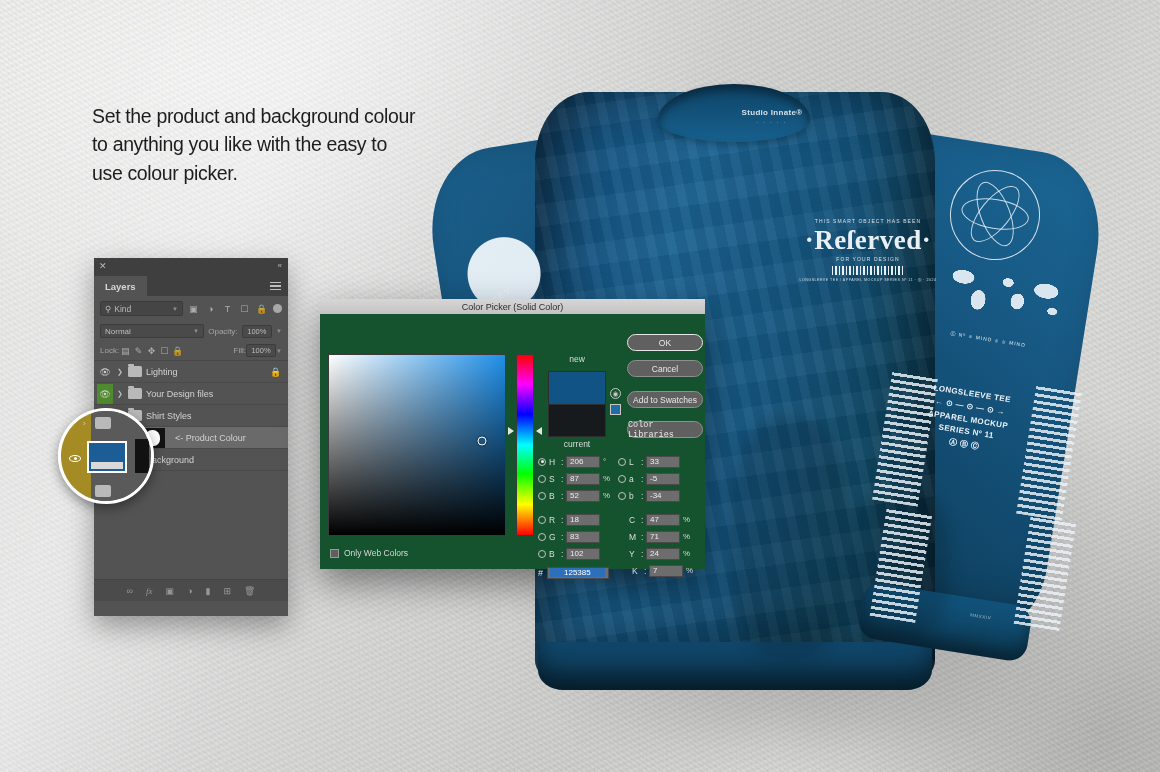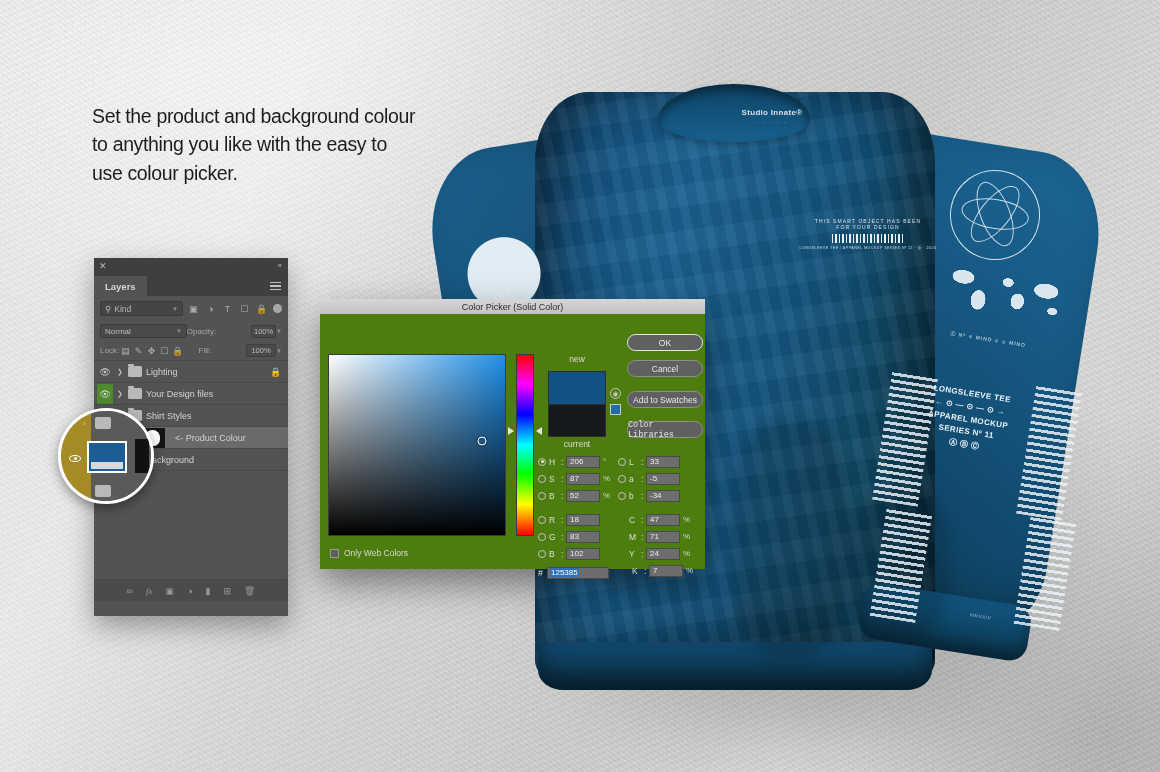--- a/index.html
+++ b/index.html
@@ -193,21 +193,21 @@
   .lp-dot{ width:9px; height:9px; border-radius:50%; background:#a8a8a8; margin-left:1px;}
   .lp-row{ display:flex; align-items:center; gap:0; padding:3px 6px; background:#535353; font-size:8.5px;justify-content:space-between;}
   .lp-select{
     height:14px; background:#4a4a4a; border:1px solid #3c3c3c; border-radius:2px;
     display:flex; align-items:center; padding:0 4px; color:#bdbdbd; font-size:8px;
   }
   .lp-select .caret{ margin-left:auto; font-size:6px; color:#8e8e8e; padding-left:4px;}
   .lp-lbl{ color:#a6a6a6; font-size:8px;}
   .lp-val{
     width:30px; height:13px; background:#4a4a4a; border:1px solid #3c3c3c; border-radius:2px;
-    font-size:7.5px; color:#bdbdbd; display:flex; align-items:center; justify-content:center;margin-left:35px;
+    font-size:7.5px; color:#bdbdbd; display:flex; align-items:center; justify-content:center;
   }
   .lp-divider{ height:1px; background:#474747;}
   .layer-row{
     display:flex; align-items:center; height:22px; border-bottom:1px solid #4a4a4a;
     padding-left:3px; gap:4px; font-size:9px; color:#d2d2d2;
   }
   .layer-row.selected{ background:#6a6a6a;}
   .eye{
     width:16px; height:20px; display:flex; align-items:center; justify-content:center;
     font-size:9px; color:#d8d8d8;
@@ -254,21 +254,21 @@
   }
   #loupe .l-thumb b{
     position:absolute; left:16px; bottom:3px; width:0;height:0;
     border-left:4px solid transparent;border-right:4px solid transparent;border-bottom:4px solid #333;
   }
   #loupe .l-mask{ position:absolute; left:74px; top:28px; width:14px; height:34px; background:#111;}
 
   
   #picker {
     position:absolute; left:320px; top:299px; width:385px; height:270px;
-    background:#4d7c0f; box-shadow:0 14px 34px rgba(0,0,0,.45);
+    background:#14532d; box-shadow:0 14px 34px rgba(0,0,0,.45);
     color:#d9d9d9; font-size:9px;
   }
   #picker-title{
     height:15px; background:linear-gradient(180deg,#d6d6d6,#c3c3c3);
     display:flex; align-items:center; justify-content:center;
     font-size:9px; color:#2c2c2c;
   }
   #picker-body{ position:relative; height:255px; }
   #sat-field{
     position:absolute; left:8px; top:40px; width:178px; height:182px;
@@ -333,21 +333,21 @@
   }
   .funit{ width:12px; font-size:8px; color:#d8d8d8; padding-left:3px;}
   .fgrp{ display:flex; align-items:center; }
   .fgrp.right{ margin-left:6px; }
   #hexrow{ display:flex; align-items:center; margin-top:4px; }
   #hexrow .hash{ font-size:9px; color:#e0e0e0; margin-right:4px;}
   #hexfield{
     width:62px; height:12px; background:#6d6d6d; border:1px solid #4a4a4a;
     display:flex; align-items:center; padding-left:2px;
   }
-  #hexval{ background:#2d6fb8; color:#fff; font-size:8px; padding:0 1px;}
+  #hexval{ background:#2d6fb8; color:#fff; font-size:8px; padding:0 14px;}
 </style>
 </head>
 <body>
 
 <div id="wall"></div>
 <div id="lightstreak"></div>
 
 <div id="copy">
   <div id="subcopy">Set the product and background colour to anything you like with the easy to use colour picker.</div>
 </div>
@@ -391,20 +391,21 @@
   </div>
   <div class="cuff-micro">MMXXIV</div>
 
   <div class="neck-label">
     <span>Studio Innate®</span>
     <span class="sub">· · · · ·</span>
   </div>
 
   <div class="chest-print">
     <div class="tiny">THIS SMART OBJECT HAS BEEN</div>
+    <div class="big">·Reſerved·</div>
     <div class="tiny">FOR YOUR DESIGN</div>
     <div class="barcode"></div>
     <div class="micro">LONGSLEEVE TEE / APPAREL MOCKUP
 SERIES Nº 11 · Ⓒ · 2024</div>
   </div>
 </div>
 
 <div id="layers-panel">
   <div class="lp-topbar">
     <span class="lp-close">✕</span>

